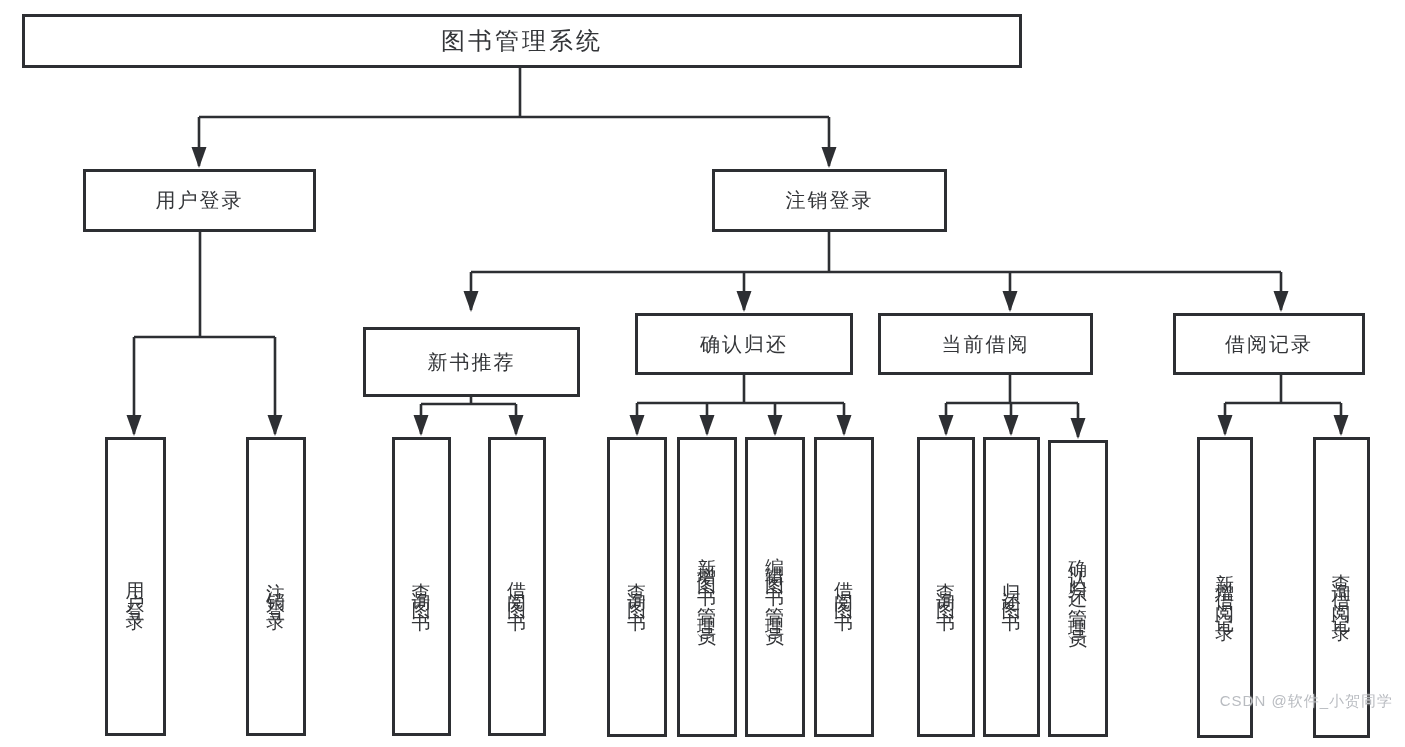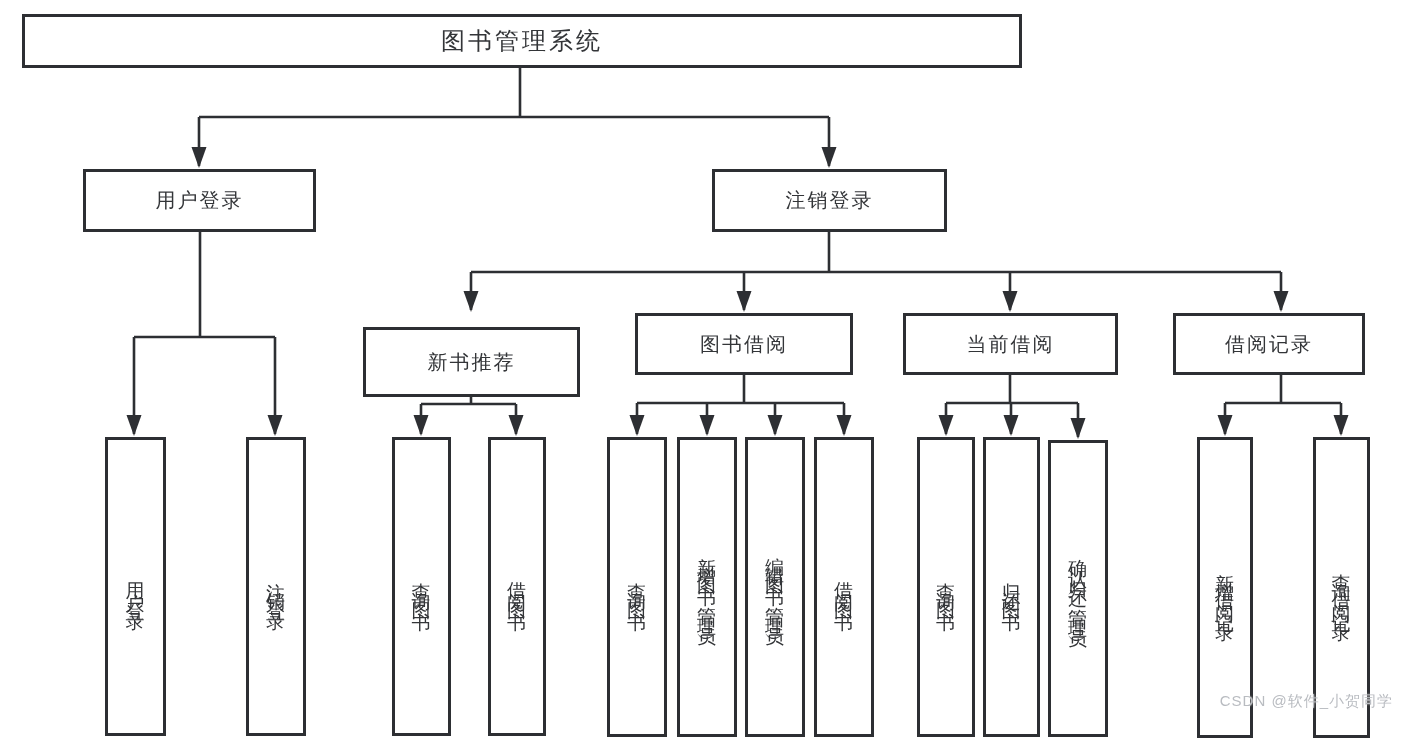--- a/index.html
+++ b/index.html
@@ -79,23 +79,23 @@
     <span>用户登录</span>
   </div>
   <div class="box hbox" style="left:712px;top:169px;width:235px;height:63px">
     <span>注销登录</span>
   </div>
 
   <div class="box hbox" style="left:363px;top:327px;width:217px;height:70px">
     <span>新书推荐</span>
   </div>
   <div class="box hbox" style="left:635px;top:313px;width:218px;height:62px">
-    <span>图书借阅</span>
+    <span>确认归还</span>
   </div>
-  <div class="box hbox" style="left:903px;top:313px;width:215px;height:62px">
+  <div class="box hbox" style="left:878px;top:313px;width:215px;height:62px">
     <span>当前借阅</span>
   </div>
   <div class="box hbox" style="left:1173px;top:313px;width:192px;height:62px">
     <span>借阅记录</span>
   </div>
 
   <div class="box" style="left:105px;top:437px;width:61px;height:299px">
     <span class="vtext">用户登录</span>
   </div>
   <div class="box" style="left:246px;top:437px;width:60px;height:299px">

